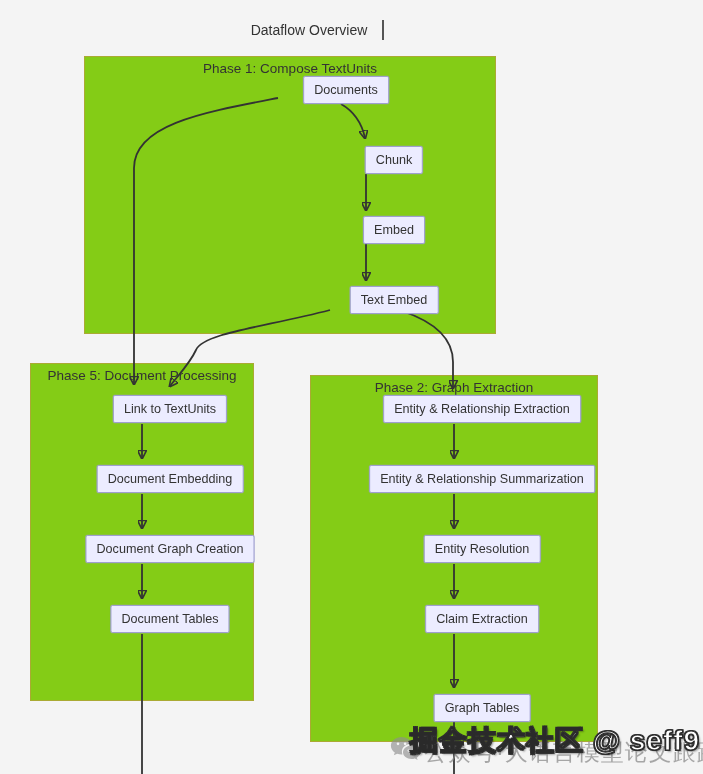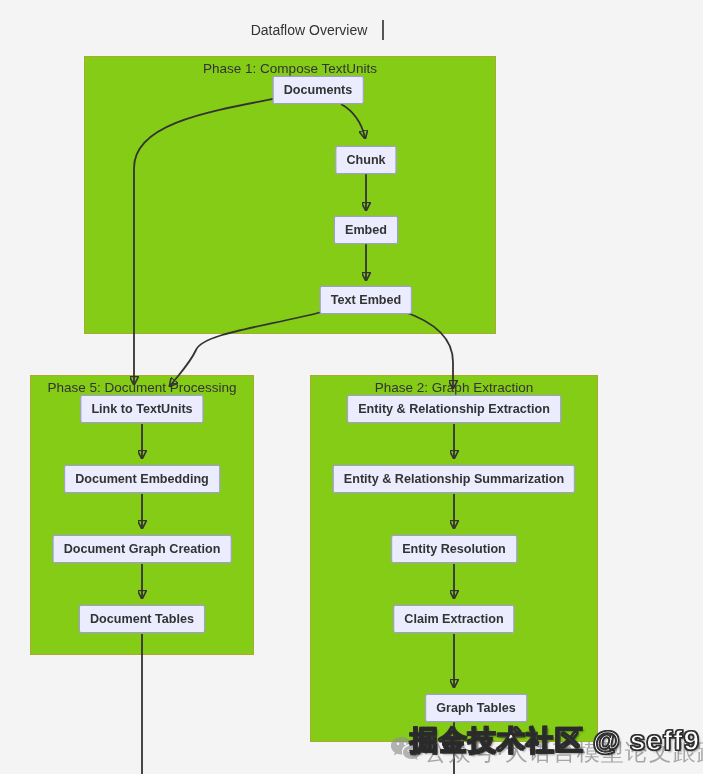--- a/index.html
+++ b/index.html
@@ -22,22 +22,22 @@
     position:absolute;top:4px;left:0;width:100%;text-align:center;
     font-size:13.5px;color:#333;white-space:nowrap;
   }
   #edge-layer{
     position:absolute;left:0;top:0;z-index:2;pointer-events:none;
   }
   #edge-layer path{stroke:#333333;stroke-width:1.8;fill:none;}
   .node{
     position:absolute;z-index:3;transform:translateX(-50%);
     background:#ececff;border:1px solid #9f9fcf;border-radius:2px;
-    padding:6px 10px;font-size:12.6px;font-weight:bold;color:#333;
-    white-space:nowrap;box-shadow:0 0 0 0.5px rgba(160,160,210,0.4);
+    padding:6px 10px;font-size:12.6px;font-weight:normal;color:#333;
+    white-space:nowrap;box-shadow:0 0 0 0.5px rgba(160,160,210,0.4);margin-left:28px;
   }
   .watermark{position:absolute;z-index:5;left:0;top:0;width:703px;height:774px;pointer-events:none;}
   .wm-gray{
     position:absolute;left:424px;top:737px;
     font-size:23px;color:rgba(140,140,140,0.75);letter-spacing:1px;white-space:nowrap;
   }
   .wm-icon{position:absolute;left:390px;top:736px;width:32px;height:27px;opacity:0.65;}
   .wm-white{
     position:absolute;left:555px;top:722px;transform:translateX(-50%);
     font-size:28px;font-weight:bold;color:#ffffff;white-space:nowrap;letter-spacing:1px;
@@ -49,21 +49,21 @@
 <body>
 
 <div class="screen">
 
   <div class="diagram-title">Dataflow Overview</div>
   <div class="text-cursor"></div>
 
   <div class="cluster" style="left:84px;top:56px;width:412px;height:278px;">
     <div class="cluster-label">Phase 1: Compose TextUnits</div>
   </div>
-  <div class="cluster" style="left:30px;top:375px;width:224px;height:280px;">
+  <div class="cluster" style="left:30px;top:363px;width:224px;height:338px;">
     <div class="cluster-label">Phase 5: Document Processing</div>
   </div>
   <div class="cluster" style="left:310px;top:375px;width:288px;height:367px;">
     <div class="cluster-label">Phase 2: Graph Extraction</div>
   </div>
 
   <svg id="edge-layer" width="703" height="774">
     <defs>
       <marker id="arrow" viewBox="0 0 10 10" refX="8.5" refY="5" markerWidth="9" markerHeight="9" markerUnits="userSpaceOnUse" orient="auto">
         <path d="M0,0 L10,5 L0,10 Z" fill="#333333" stroke="none"></path>
@@ -93,21 +93,21 @@
 
   <div class="node" style="left:142px;top:395px;">Link to TextUnits</div>
   <div class="node" style="left:142px;top:465px;">Document Embedding</div>
   <div class="node" style="left:142px;top:605px;">Document Tables</div>
   <div class="node" style="left:142px;top:535px;">Document Graph Creation</div>
 
   <div class="node" style="left:454px;top:395px;">Entity &amp; Relationship Extraction</div>
   <div class="node" style="left:454px;top:535px;">Entity Resolution</div>
   <div class="node" style="left:454px;top:465px;">Entity &amp; Relationship Summarization</div>
   <div class="node" style="left:454px;top:605px;">Claim Extraction</div>
-  <div class="node" style="left:476px;top:694px;">Graph Tables</div>
+  <div class="node" style="left:454px;top:694px;">Graph Tables</div>
 
   <div class="watermark">
     <svg class="wm-icon" viewBox="0 0 36 30">
       <g fill="#8f8f8f">
         <path d="M13,1 C6.4,1 1,5.4 1,10.8 C1,13.9 2.7,16.6 5.4,18.4 L4.3,21.6 L8.1,19.7 C9.6,20.2 11.2,20.6 13,20.6 C13.3,20.6 13.7,20.6 14,20.5 C13.6,19.5 13.4,18.4 13.4,17.3 C13.4,12.6 17.9,8.8 23.4,8.8 C23.9,8.8 24.3,8.8 24.8,8.9 C23.6,4.4 18.8,1 13,1 Z"></path>
         <path d="M24.3,10.6 C18.9,10.6 14.6,14 14.6,18.2 C14.6,22.4 18.9,25.8 24.3,25.8 C25.5,25.8 26.7,25.6 27.8,25.2 L31.1,26.9 L30.2,24.2 C32.5,22.8 34,20.6 34,18.2 C34,14 29.6,10.6 24.3,10.6 Z"></path>
       </g>
       <g fill="#f4f4f4">
         <circle cx="9" cy="8.6" r="1.5"></circle>
         <circle cx="17" cy="8.6" r="1.5"></circle>

